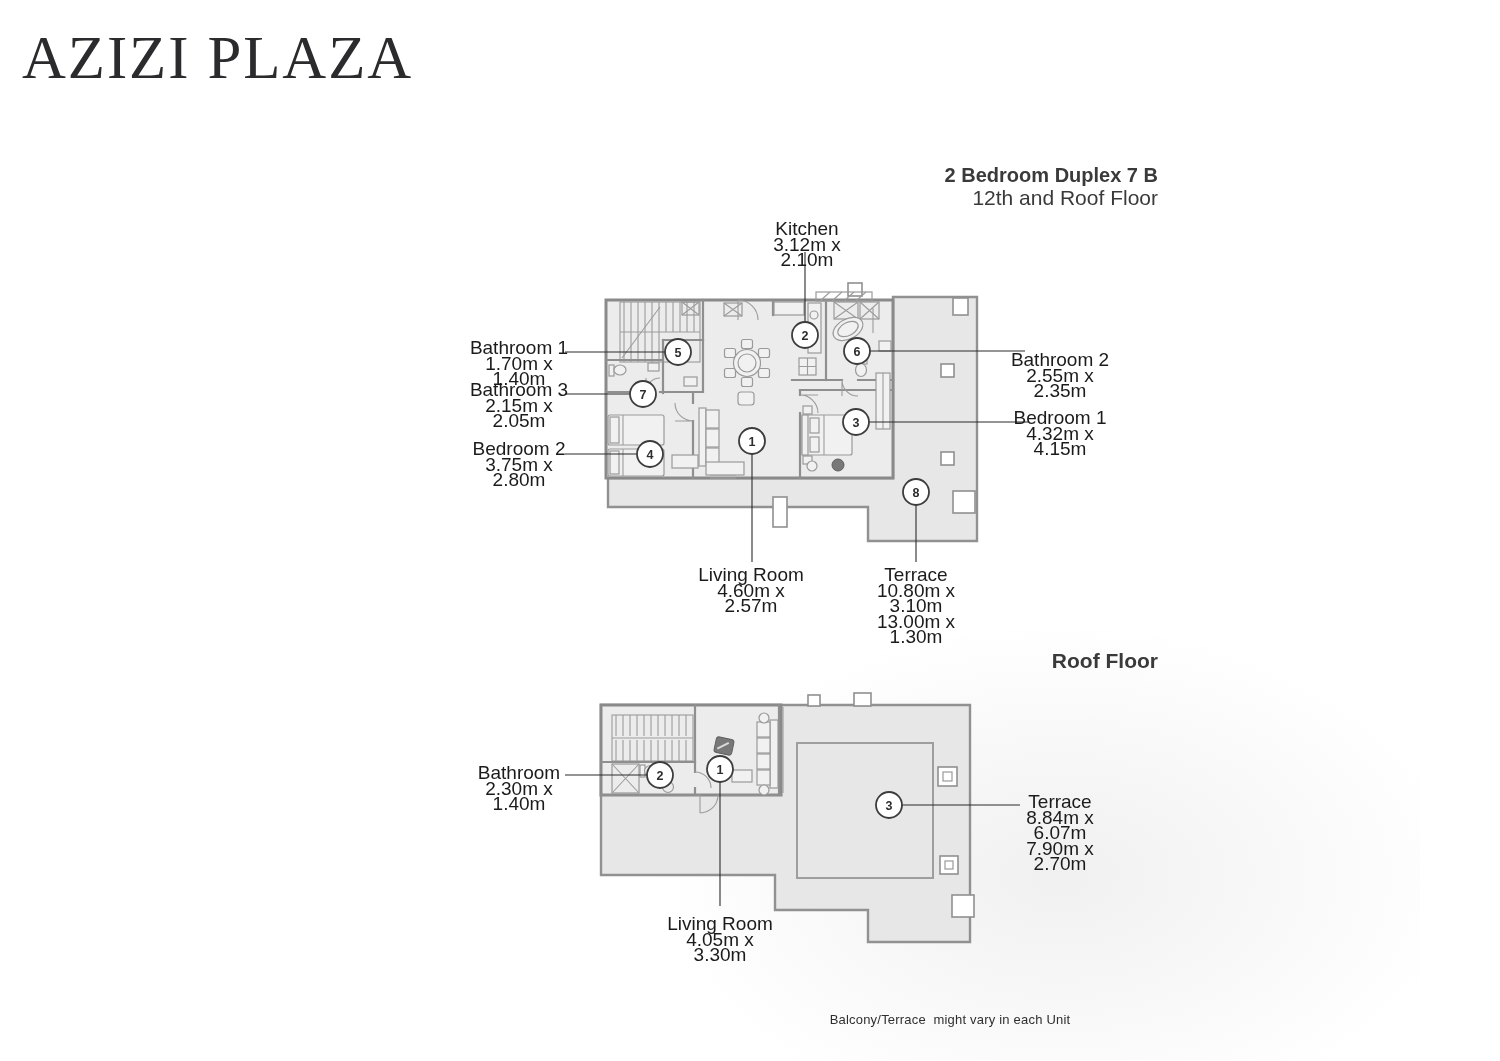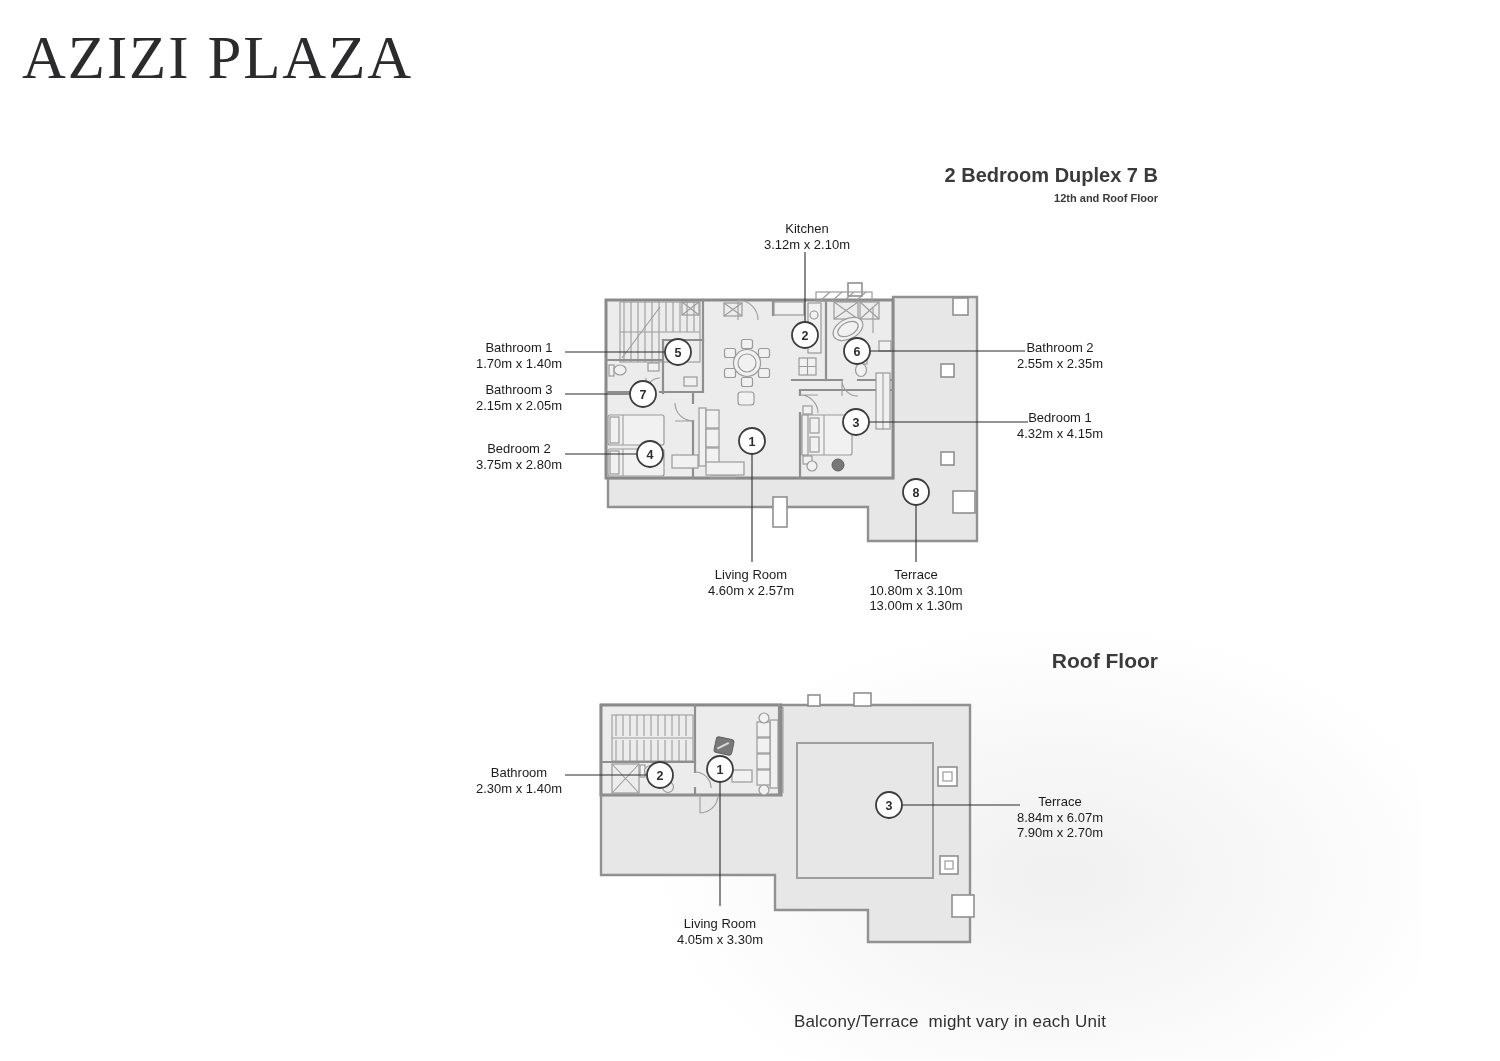--- a/index.html
+++ b/index.html
@@ -8,27 +8,27 @@
     font-family:"Liberation Sans", sans-serif;overflow:hidden;
   }
   .logo{
     position:absolute;left:22px;top:22px;
     font-family:"Liberation Serif", serif;
     font-size:62px;letter-spacing:2px;color:#2b2b2d;
     transform:scaleX(.98);transform-origin:left top;white-space:pre;
   }
   .hdr{position:absolute;right:342px;top:164px;text-align:right;color:#3a3a3a;}
   .hdr .t1{font-size:20px;font-weight:bold;line-height:23px;}
-  .hdr .t2{font-size:11px;font-weight:bold;line-height:20px;margin-top:1px;}
+  .hdr .t2{font-size:21px;font-weight:normal;line-height:20px;margin-top:1px;}
   .roofhdr{position:absolute;right:342px;top:649px;text-align:right;
     font-size:21px;font-weight:bold;color:#3a3a3a;}
   .lbl{position:absolute;width:124px;text-align:center;
-    font-size:13px;line-height:15.5px;color:#1b1b1b;}
+    font-size:19px;line-height:15.5px;color:#1b1b1b;}
   .footer{position:absolute;left:785px;top:1012px;width:330px;text-align:center;
-    font-size:17px;color:#2f2f2f;white-space:pre;letter-spacing:.2px;}
+    font-size:13px;color:#2f2f2f;white-space:pre;letter-spacing:.2px;}
   .shade{position:absolute;left:620px;top:600px;width:800px;height:460px;
     background:radial-gradient(ellipse at 55% 60%, rgba(140,140,140,.13), rgba(140,140,140,0) 65%);
     pointer-events:none;}
   .plan{position:absolute;}
   
   .terr{fill:#e7e7e7;stroke:#919191;stroke-width:2.4;}
   .unit{fill:#ececec;stroke:#8a8a8a;stroke-width:3;}
   .wallI{fill:none;stroke:#8f8f8f;stroke-width:2.2;stroke-linecap:square;}
   .thin{fill:none;stroke:#9c9c9c;stroke-width:1.1;}
   .fix{fill:#f1f1f1;stroke:#9a9a9a;stroke-width:1.2;}
@@ -237,21 +237,21 @@
   <div>1.70m x 1.40m</div>
 </div>
 <div class="lbl" style="left:457px;top:382px">
   <div>Bathroom 3</div>
   <div>2.15m x 2.05m</div>
 </div>
 <div class="lbl" style="left:457px;top:441px">
   <div>Bedroom 2</div>
   <div>3.75m x 2.80m</div>
 </div>
-<div class="lbl" style="left:998px;top:340px">
+<div class="lbl" style="left:998px;top:352px">
   <div>Bathroom 2</div>
   <div>2.55m x 2.35m</div>
 </div>
 <div class="lbl" style="left:998px;top:410px">
   <div>Bedroom 1</div>
   <div>4.32m x 4.15m</div>
 </div>
 <div class="lbl" style="left:689px;top:567px">
   <div>Living Room</div>
   <div>4.60m x 2.57m</div>

